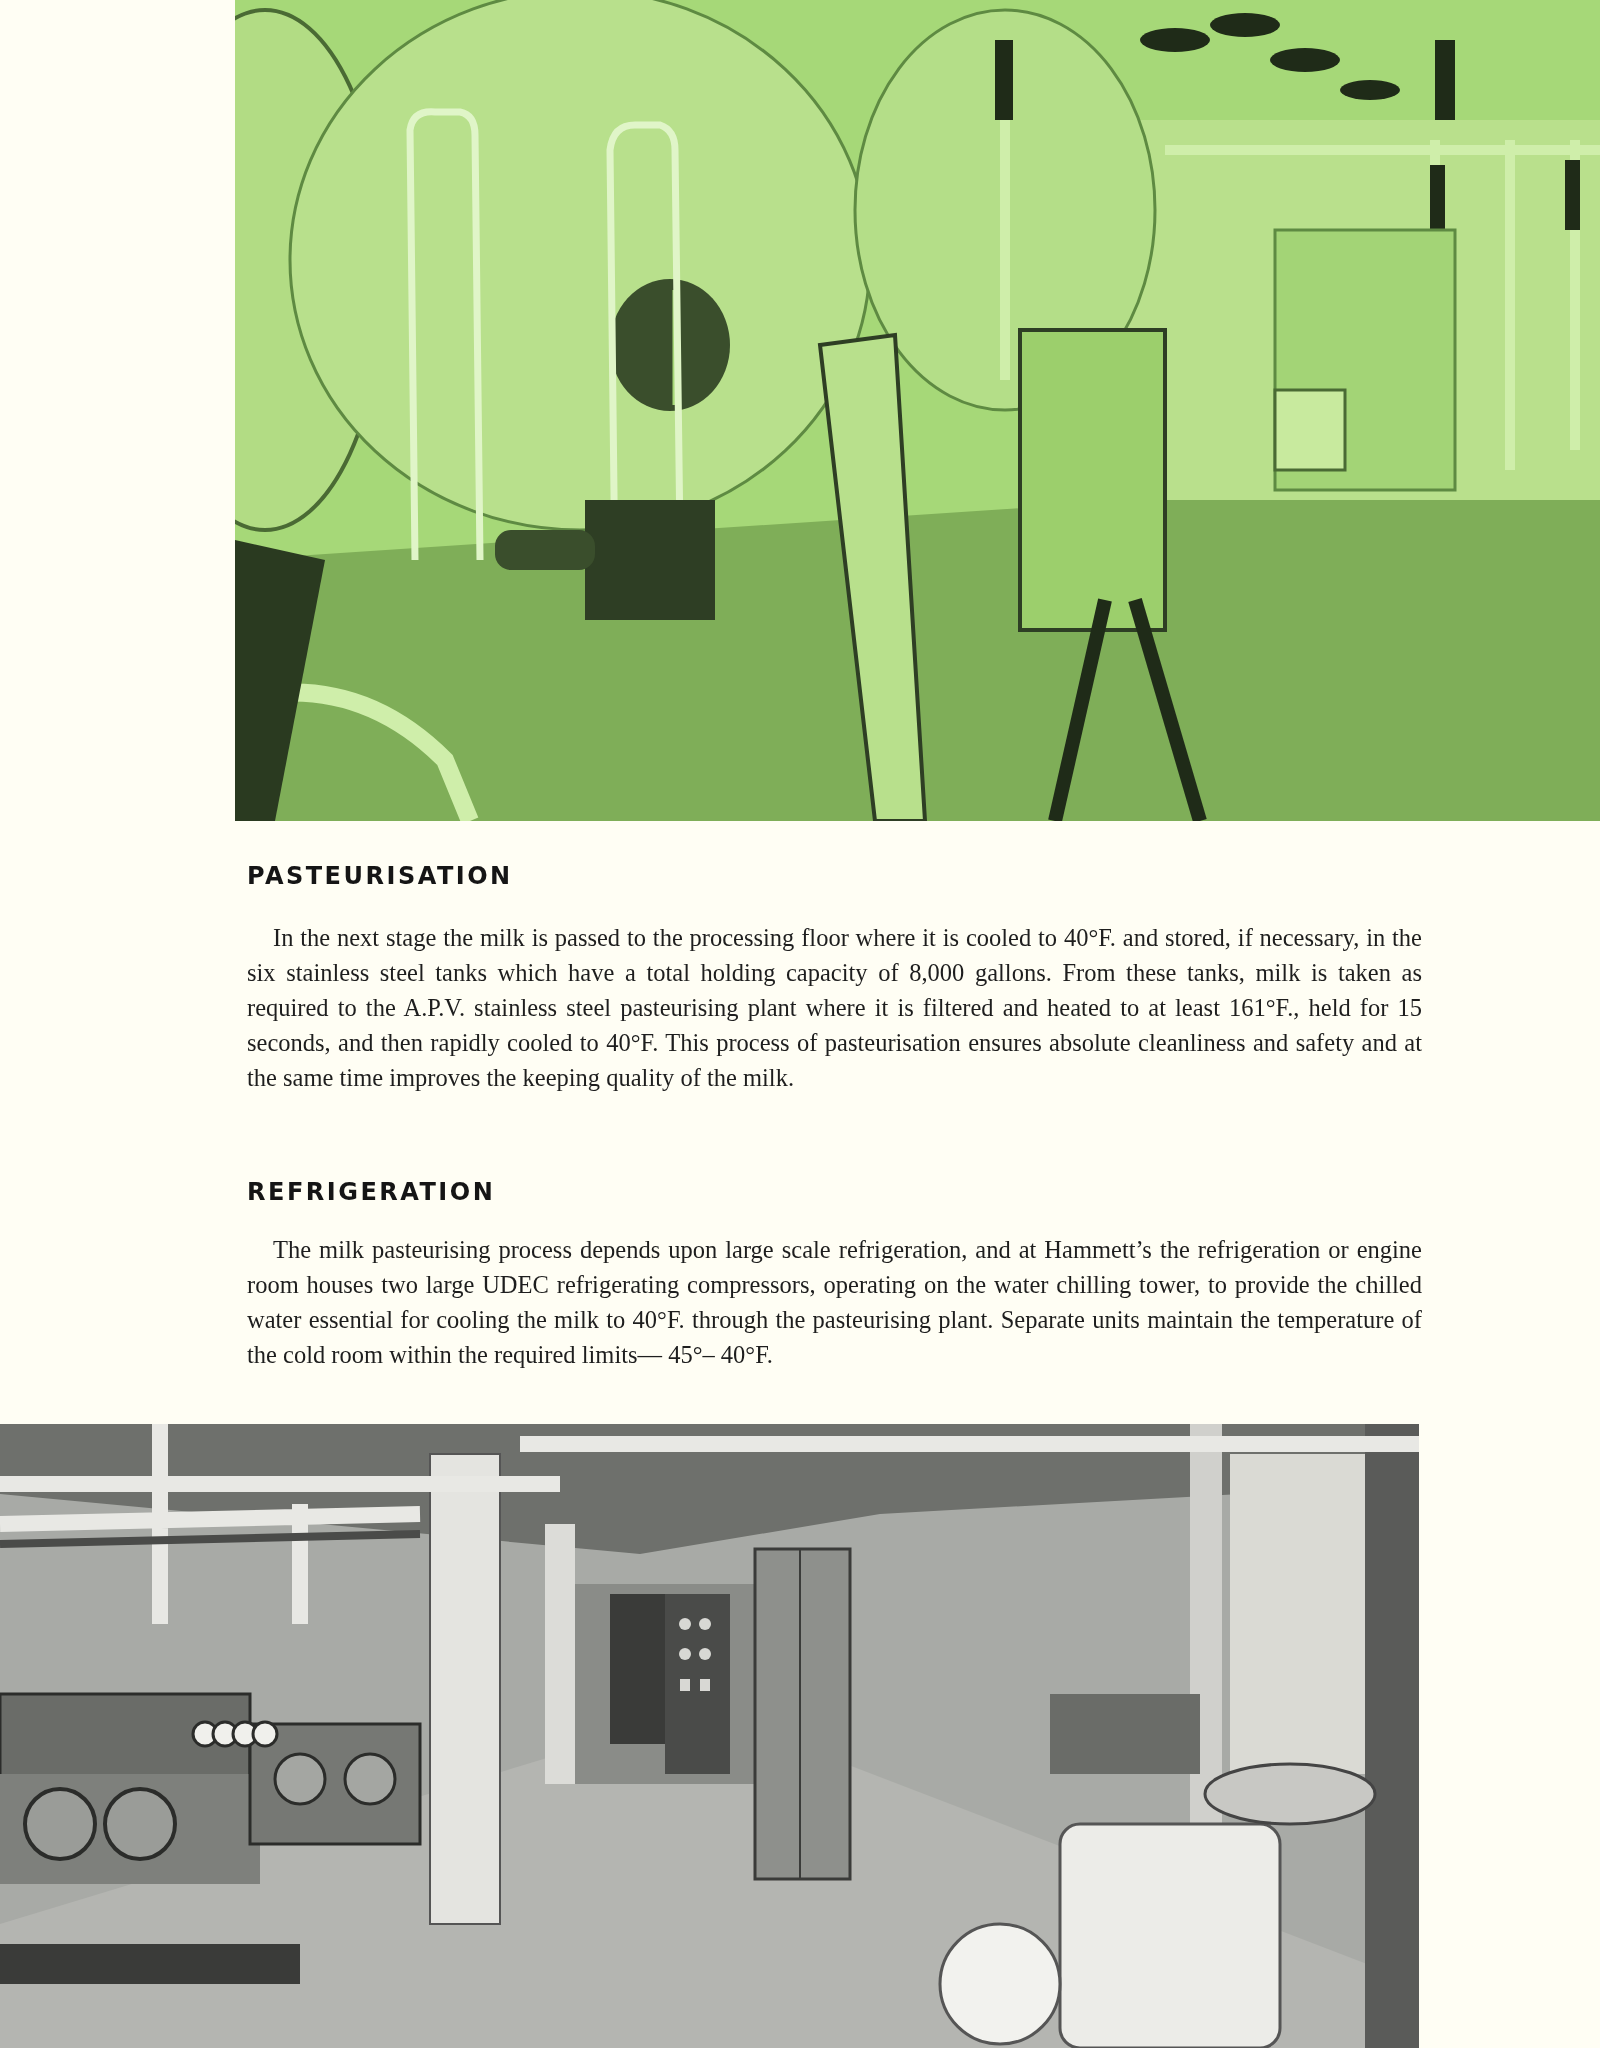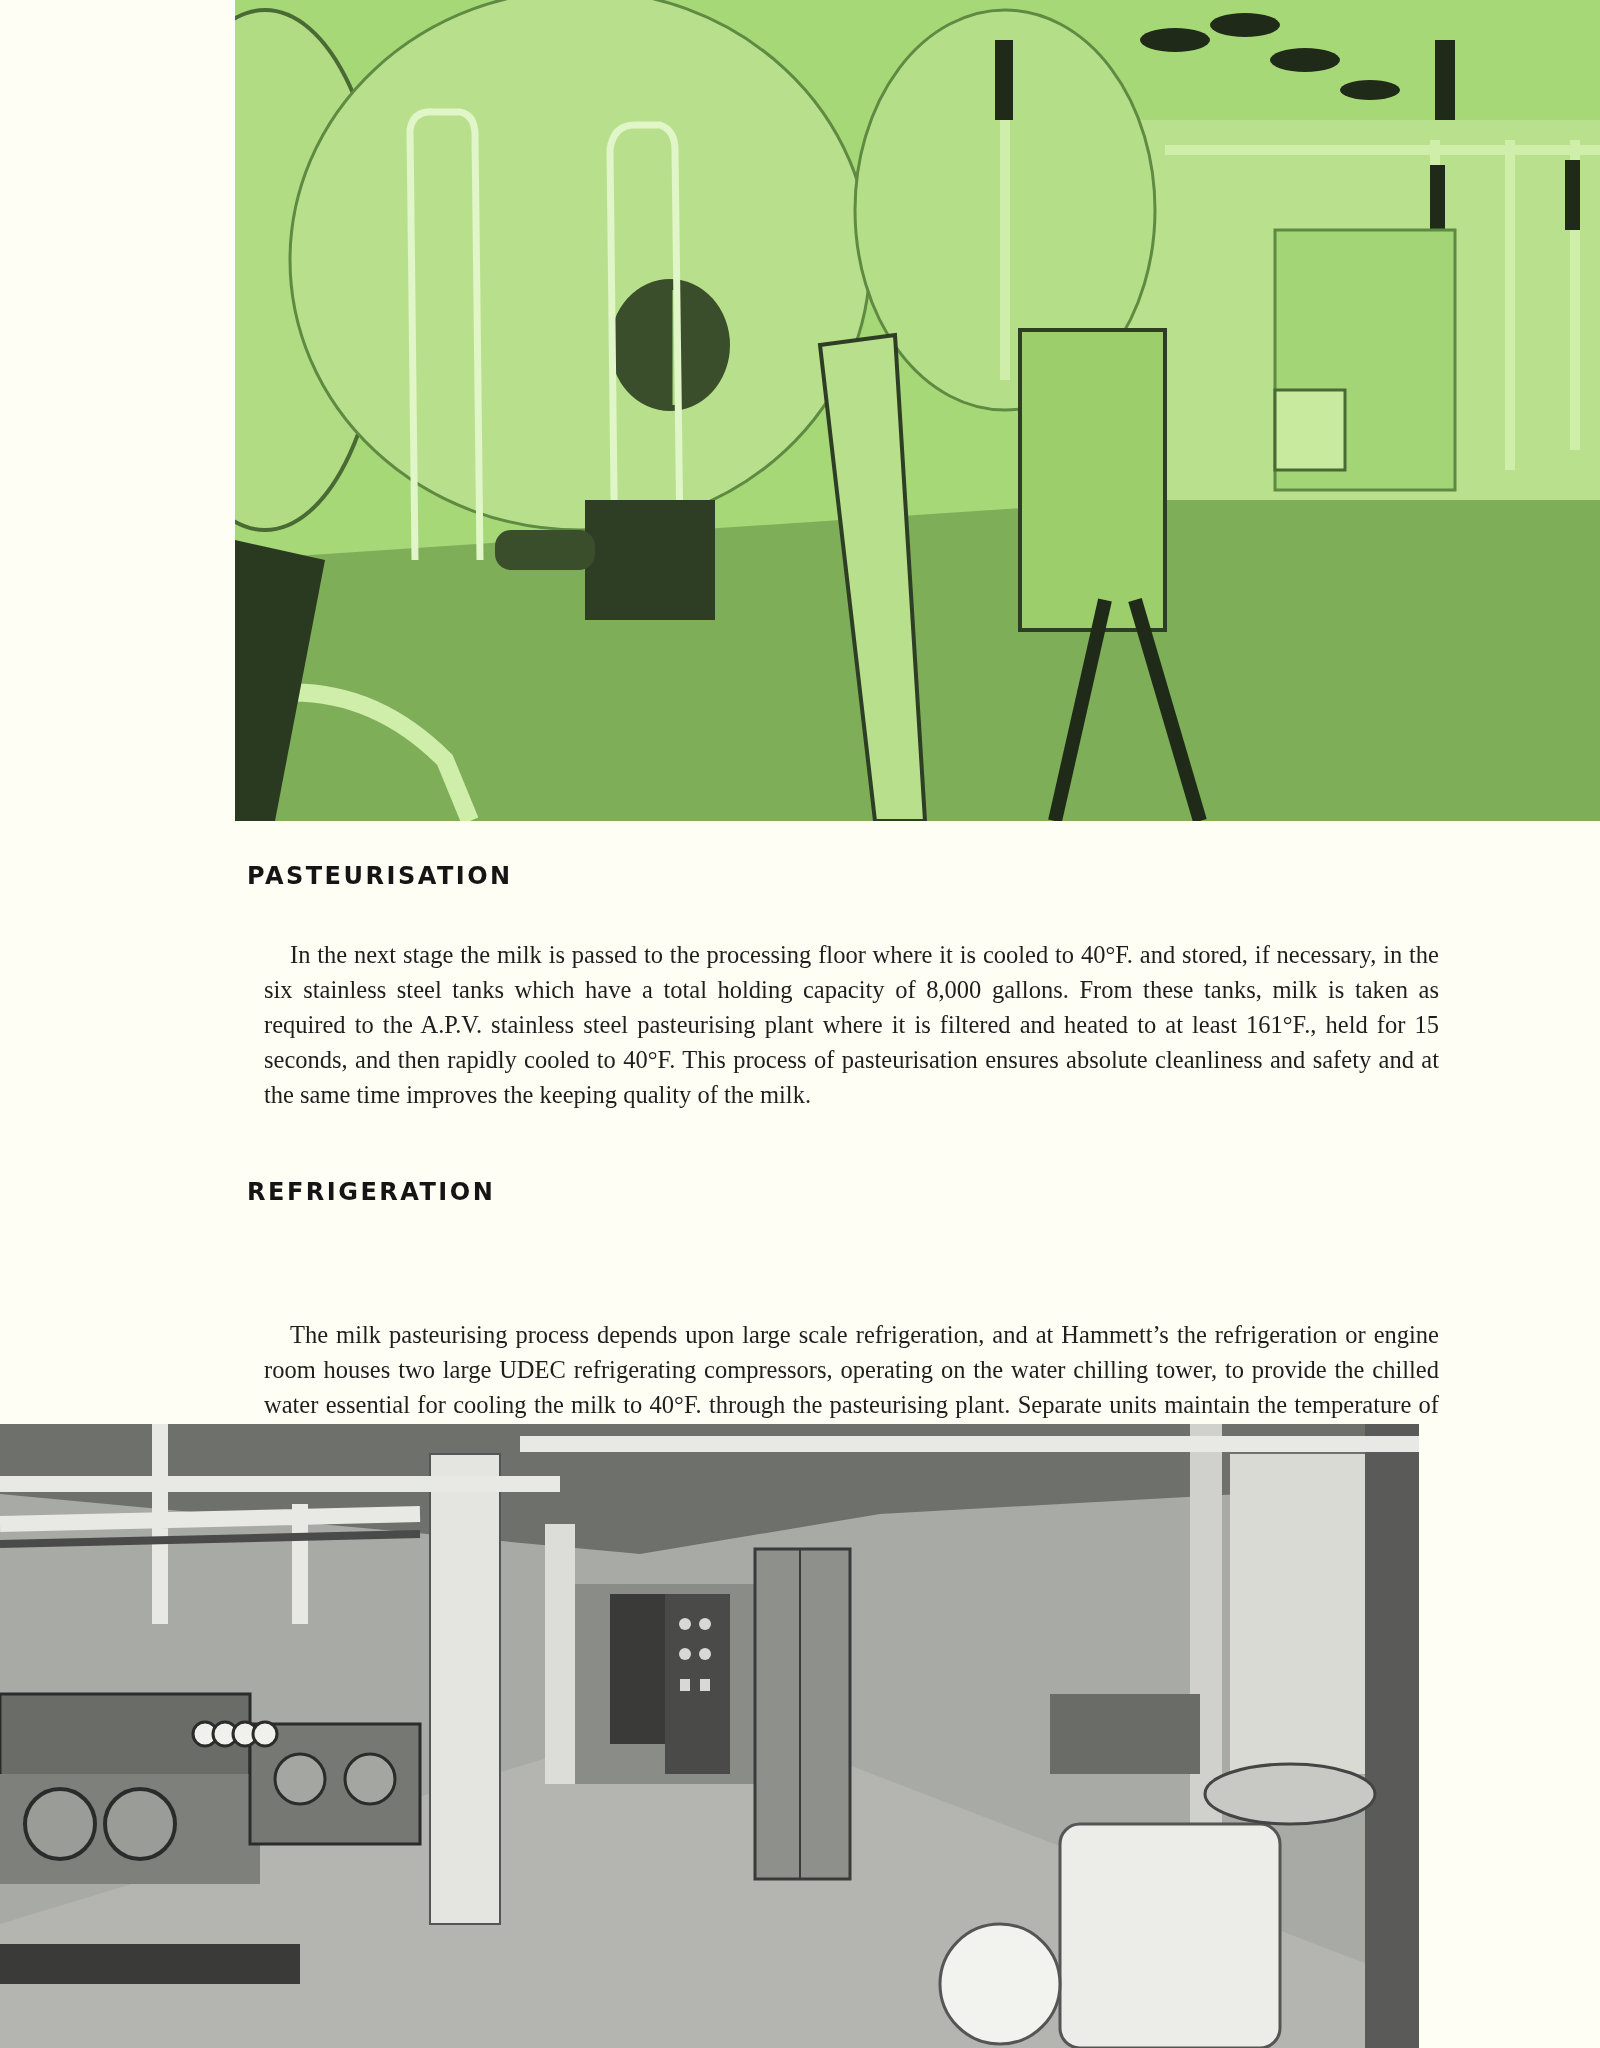--- a/index.html
+++ b/index.html
@@ -25,24 +25,24 @@
     font-family:"DejaVu Sans", "Liberation Sans", sans-serif;
     font-weight:bold; font-size:24px; letter-spacing:2.5px;
     color:#151515; margin:0;
   }
   #h-past { top:862px; }
   #h-refr { top:1178px; }
 
   .para {
     position:absolute; left:247px; width:1175px;
     font-size:24.5px; line-height:35px; text-align:justify;
-    text-indent:26px; margin:17px; color:#1e1e1e;
+    text-indent:26px; margin:0; color:#1e1e1e;
   }
   #p-past { top:920px; }
-  #p-refr { top:1300px; }
+  #p-refr { top:1232px; }
 </style>
 </head>
 <body>
 
 <div class="photo" id="photo-top">
   <svg viewBox="0 0 1365 821" preserveAspectRatio="none">
     <rect width="1365" height="821" fill="#a6d878"></rect>
 
     <polygon points="0,560 1365,470 1365,821 0,821" fill="#7fae58"></polygon>
 

